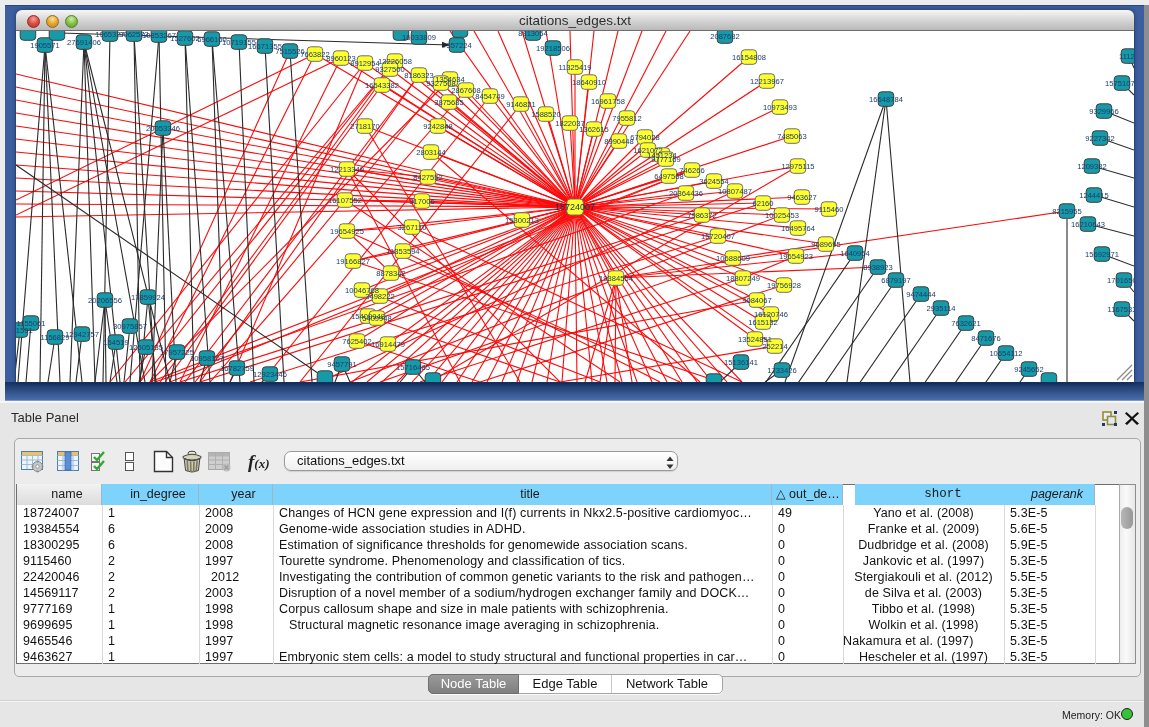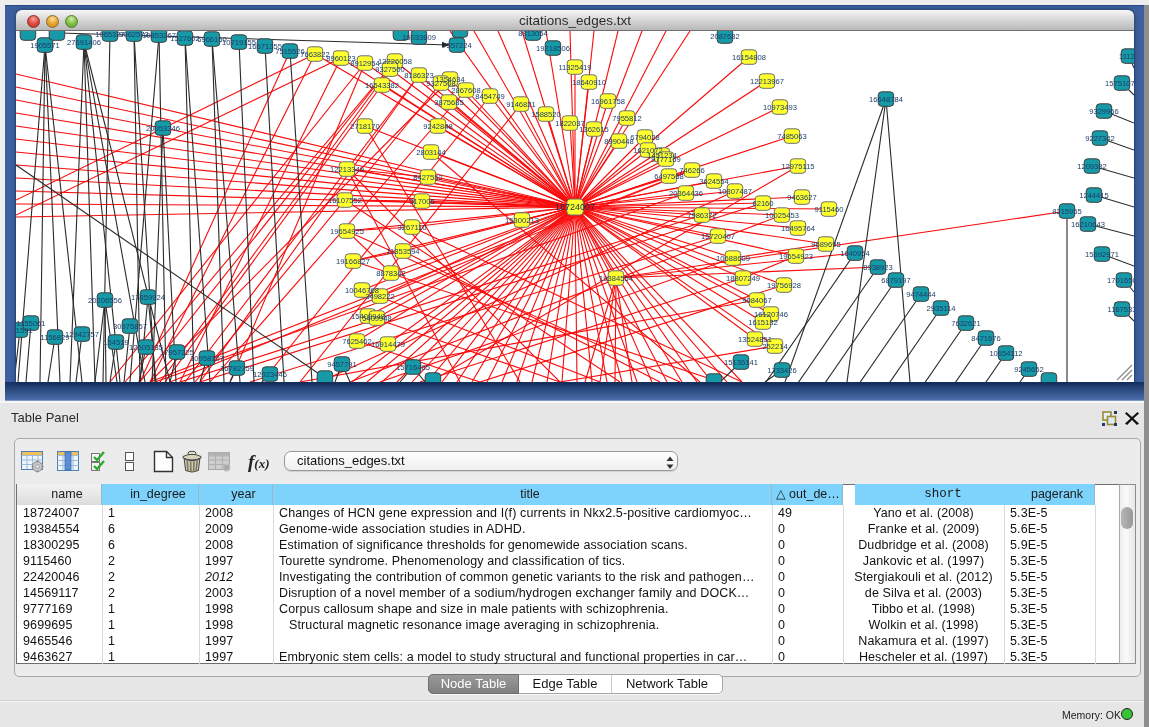--- a/index.html
+++ b/index.html
@@ -649,21 +649,21 @@
 </svg>
 
 <div class="abs" style="left:16px;top:484px;width:1103px;height:180px;background:#fff;border:1px solid #6f6f6f;border-right:none;"></div>
 <div class="abs" style="left:0;top:484px;width:1119px;height:21px;">
     <div class="hcell" style="left:17px;width:85px;background:linear-gradient(#f2f2f2,#dcdcdc);padding-left:16px;">name</div>
     <div class="hcell" style="left:102px;width:97px;padding-left:16px;">in_degree</div>
     <div class="hcell" style="left:199px;width:74px;padding-left:16px;">year</div>
     <div class="hcell" style="left:273px;width:499px;padding-left:16px;">title</div>
     <div class="hcell" style="left:772px;width:71px;text-align:left;padding-left:4px;">△ out_de…</div>
     <div class="hcell" style="left:855px;width:161px;padding-left:16px;font-family:Liberation Mono, monospace;">short</div>
-    <div class="hcell" style="left:1004px;width:91px;padding-left:16px;">pagerank</div>
+    <div class="hcell" style="left:1004px;width:91px;padding-left:16px;font-style:italic;">pagerank</div>
   </div>
 <div style="position:absolute;left:102px;top:505px;width:1px;height:159px;background:#d9d9d9;"></div>
 <div style="position:absolute;left:199px;top:505px;width:1px;height:159px;background:#d9d9d9;"></div>
 <div style="position:absolute;left:273px;top:505px;width:1px;height:159px;background:#d9d9d9;"></div>
 <div style="position:absolute;left:772px;top:505px;width:1px;height:159px;background:#d9d9d9;"></div>
 <div style="position:absolute;left:843px;top:505px;width:1px;height:159px;background:#d9d9d9;"></div>
 <div style="position:absolute;left:1004px;top:505px;width:1px;height:159px;background:#d9d9d9;"></div>
 <div style="position:absolute;left:1095px;top:505px;width:1px;height:159px;background:#d9d9d9;"></div>
 <div class="trow" style="left:0;top:505px;">
     <div class="cell" style="left:17px;width:79px;padding-left:6px;top:0;">18724007</div>
@@ -697,21 +697,21 @@
     <div class="cell" style="left:102px;width:91px;padding-left:6px;top:0;">2</div>
     <div class="cell" style="left:199px;width:68px;padding-left:6px;top:0;">1997</div>
     <div class="cell" style="left:273px;width:493px;padding-left:6px;top:0;">Tourette syndrome. Phenomenology and classification of tics.</div>
     <div class="cell" style="left:772px;width:65px;padding-left:6px;top:0;">0</div>
     <div class="cell" style="left:843px;width:161px;text-align:center;top:0;">Jankovic et al. (1997)</div>
     <div class="cell" style="left:1004px;width:85px;padding-left:6px;top:0;">5.3E‑5</div>
   </div>
 <div class="trow" style="left:0;top:569px;">
     <div class="cell" style="left:17px;width:79px;padding-left:6px;top:0;">22420046</div>
     <div class="cell" style="left:102px;width:91px;padding-left:6px;top:0;">2</div>
-    <div class="cell" style="left:199px;width:68px;padding-left:6px;top:0;font-style:italic;">2012</div>
+    <div class="cell" style="left:199px;width:68px;padding-left:12px;top:0;">2012</div>
     <div class="cell" style="left:273px;width:493px;padding-left:6px;top:0;">Investigating the contribution of common genetic variants to the risk and pathogen…</div>
     <div class="cell" style="left:772px;width:65px;padding-left:6px;top:0;">0</div>
     <div class="cell" style="left:843px;width:161px;text-align:center;top:0;">Stergiakouli et al. (2012)</div>
     <div class="cell" style="left:1004px;width:85px;padding-left:6px;top:0;">5.5E‑5</div>
   </div>
 <div class="trow" style="left:0;top:585px;">
     <div class="cell" style="left:17px;width:79px;padding-left:6px;top:0;">14569117</div>
     <div class="cell" style="left:102px;width:91px;padding-left:6px;top:0;">2</div>
     <div class="cell" style="left:199px;width:68px;padding-left:6px;top:0;">2003</div>
     <div class="cell" style="left:273px;width:493px;padding-left:6px;top:0;">Disruption of a novel member of a sodium/hydrogen exchanger family and DOCK…</div>
@@ -735,21 +735,21 @@
     <div class="cell" style="left:273px;width:493px;padding-left:16px;top:0;">Structural magnetic resonance image averaging in schizophrenia.</div>
     <div class="cell" style="left:772px;width:65px;padding-left:6px;top:0;">0</div>
     <div class="cell" style="left:843px;width:161px;text-align:center;top:0;">Wolkin et al. (1998)</div>
     <div class="cell" style="left:1004px;width:85px;padding-left:6px;top:0;">5.3E‑5</div>
   </div>
 <div class="trow" style="left:0;top:633px;">
     <div class="cell" style="left:17px;width:79px;padding-left:6px;top:0;">9465546</div>
     <div class="cell" style="left:102px;width:91px;padding-left:6px;top:0;">1</div>
     <div class="cell" style="left:199px;width:68px;padding-left:6px;top:0;">1997</div>
     <div class="cell" style="left:772px;width:65px;padding-left:6px;top:0;">0</div>
-    <div class="cell" style="left:843px;width:161px;text-align:center;top:0;">Nakamura et al. (1997)</div>
+    <div class="cell" style="left:843px;width:161px;top:0;">Nakamura et al. (1997)</div>
     <div class="cell" style="left:1004px;width:85px;padding-left:6px;top:0;">5.3E‑5</div>
   </div>
 <div class="trow" style="left:0;top:649px;">
     <div class="cell" style="left:17px;width:79px;padding-left:6px;top:0;">9463627</div>
     <div class="cell" style="left:102px;width:91px;padding-left:6px;top:0;">1</div>
     <div class="cell" style="left:199px;width:68px;padding-left:6px;top:0;">1997</div>
     <div class="cell" style="left:273px;width:493px;padding-left:6px;top:0;">Embryonic stem cells: a model to study structural and functional properties in car…</div>
     <div class="cell" style="left:772px;width:65px;padding-left:6px;top:0;">0</div>
     <div class="cell" style="left:843px;width:161px;text-align:center;top:0;">Hescheler et al. (1997)</div>
     <div class="cell" style="left:1004px;width:85px;padding-left:6px;top:0;">5.3E‑5</div>

